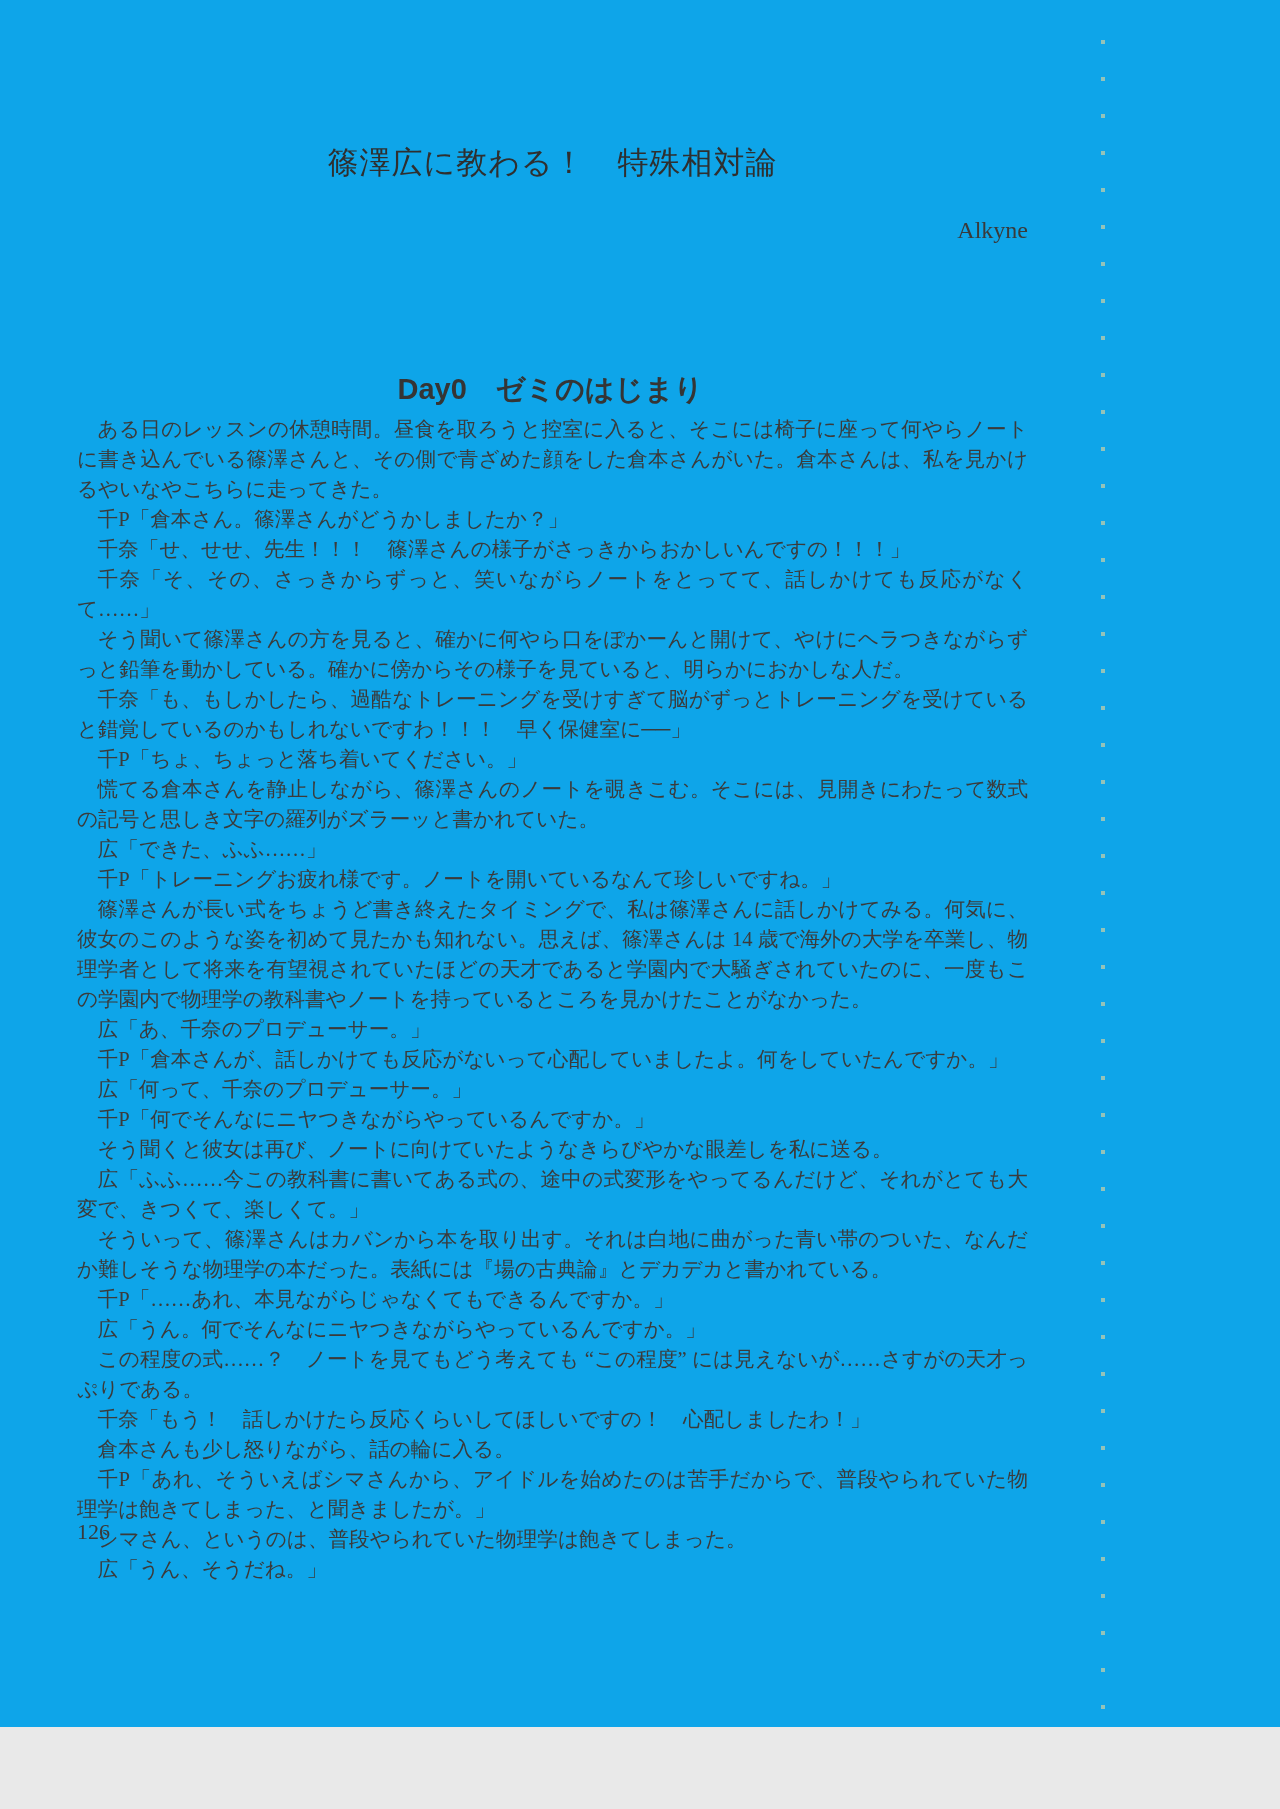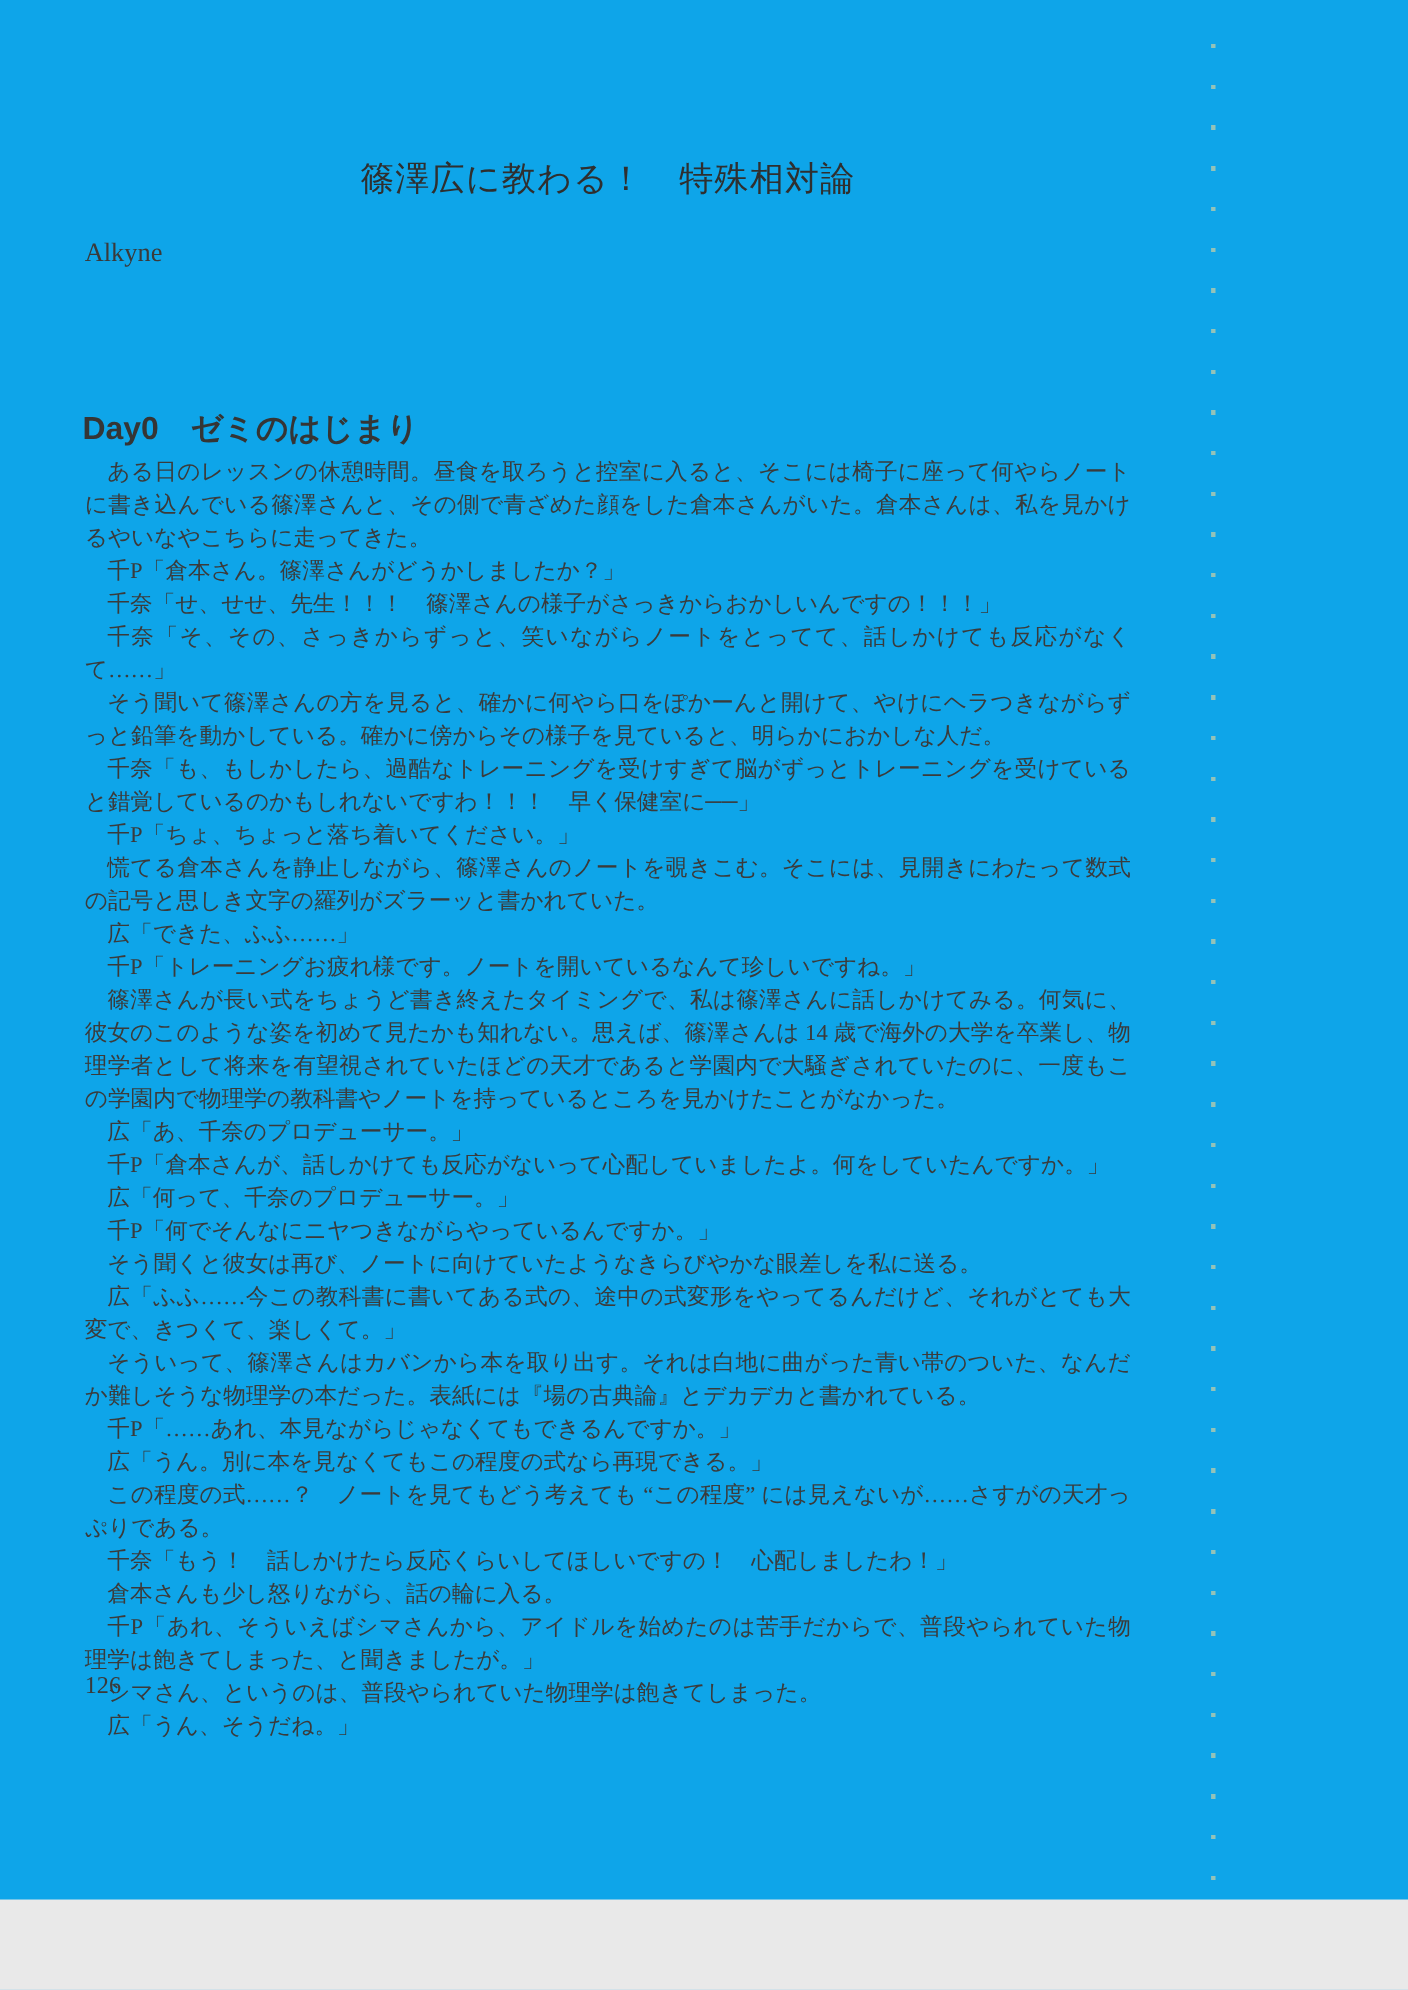--- a/index.html
+++ b/index.html
@@ -17,33 +17,34 @@
   }
   .doc-title{
     position:absolute;left:0;top:142px;width:100%;
     text-align:center;
     font-size:31px;letter-spacing:1px;
     color:#2f2f2f;
     white-space:pre;
   }
   .doc-author{
     position:absolute;left:0;top:217px;width:100%;
-    text-align:left;font-size:24px;color:#3a3a3a;
+    text-align:right;font-size:24px;color:#3a3a3a;
   }
   .doc-date{
     position:absolute;left:0;top:261px;width:100%;
     text-align:center;font-size:22px;color:#3a3a3a;
     white-space:pre;
   }
   .section-heading{
     position:absolute;left:-2px;top:370px;width:100%;
     font-family:"Liberation Sans","DejaVu Sans",sans-serif;
     font-weight:600;
     font-size:29px;color:#353535;
     white-space:pre;
+    text-align:center;
   }
   .body-text{
     position:absolute;left:0;top:414px;width:951px;
     font-size:20.6px;line-height:30px;
     text-align:justify;
     word-break:break-all;
     overflow-wrap:anywhere;
     color:#3b3b3b;
   }
   .para{margin:0;text-indent:1em;}
@@ -103,21 +104,21 @@
         <p class="para">千P「トレーニングお疲れ様です。ノートを開いているなんて珍しいですね。」</p>
         <p class="para">篠澤さんが長い式をちょうど書き終えたタイミングで、私は篠澤さんに話しかけてみる。何気に、彼女のこのような姿を初めて見たかも知れない。思えば、篠澤さんは 14 歳で海外の大学を卒業し、物理学者として将来を有望視されていたほどの天才であると学園内で大騒ぎされていたのに、一度もこの学園内で物理学の教科書やノートを持っているところを見かけたことがなかった。</p>
         <p class="para">広「あ、千奈のプロデューサー。」</p>
         <p class="para">千P「倉本さんが、話しかけても反応がないって心配していましたよ。何をしていたんですか。」</p>
         <p class="para">広「何って、千奈のプロデューサー。」</p>
         <p class="para">千P「何でそんなにニヤつきながらやっているんですか。」</p>
         <p class="para">そう聞くと彼女は再び、ノートに向けていたようなきらびやかな眼差しを私に送る。</p>
         <p class="para">広「ふふ……今この教科書に書いてある式の、途中の式変形をやってるんだけど、それがとても大変で、きつくて、楽しくて。」</p>
         <p class="para">そういって、篠澤さんはカバンから本を取り出す。それは白地に曲がった青い帯のついた、なんだか難しそうな物理学の本だった。表紙には『場の古典論』とデカデカと書かれている。</p>
         <p class="para">千P「……あれ、本見ながらじゃなくてもできるんですか。」</p>
-        <p class="para">広「うん。別に本を見なくてもこの程度の式なら再現できる。」</p>
+        <p class="para">広「うん。何でそんなにニヤつきながらやっているんですか。」</p>
         <p class="para">この程度の式……？　ノートを見てもどう考えても “この程度” には見えないが……さすがの天才っぷりである。</p>
         <p class="para">千奈「もう！　話しかけたら反応くらいしてほしいですの！　心配しましたわ！」</p>
         <p class="para">倉本さんも少し怒りながら、話の輪に入る。</p>
         <p class="para">千P「あれ、そういえばシマさんから、アイドルを始めたのは苦手だからで、普段やられていた物理学は飽きてしまった、と聞きましたが。」</p>
         <p class="para">シマさん、というのは、普段やられていた物理学は飽きてしまった。</p>
         <p class="para">広「うん、そうだね。」</p>
       </div>
 
     <div class="page-number">126</div>
   </div>

